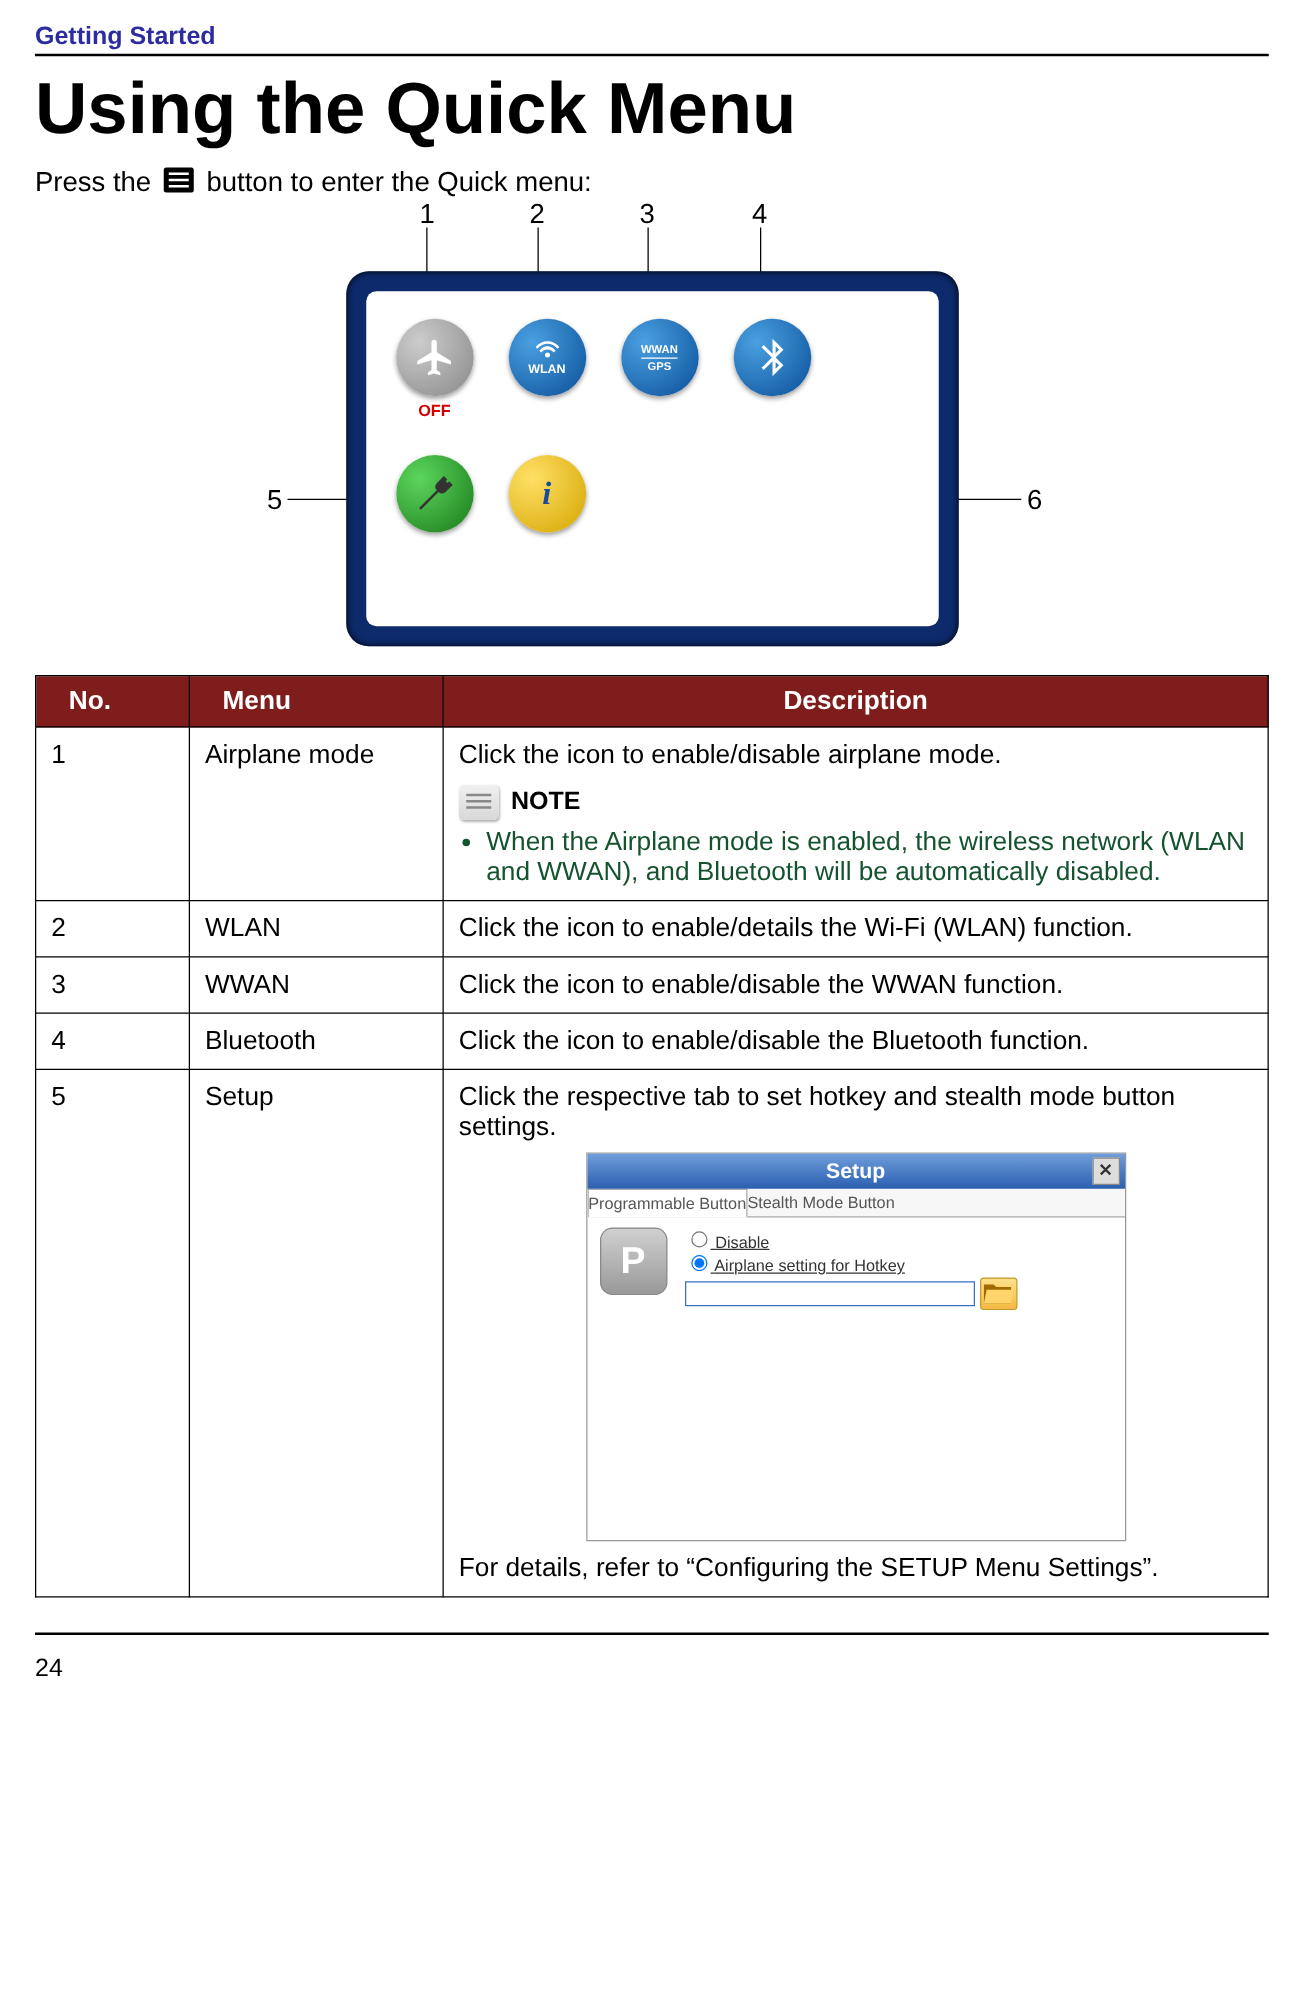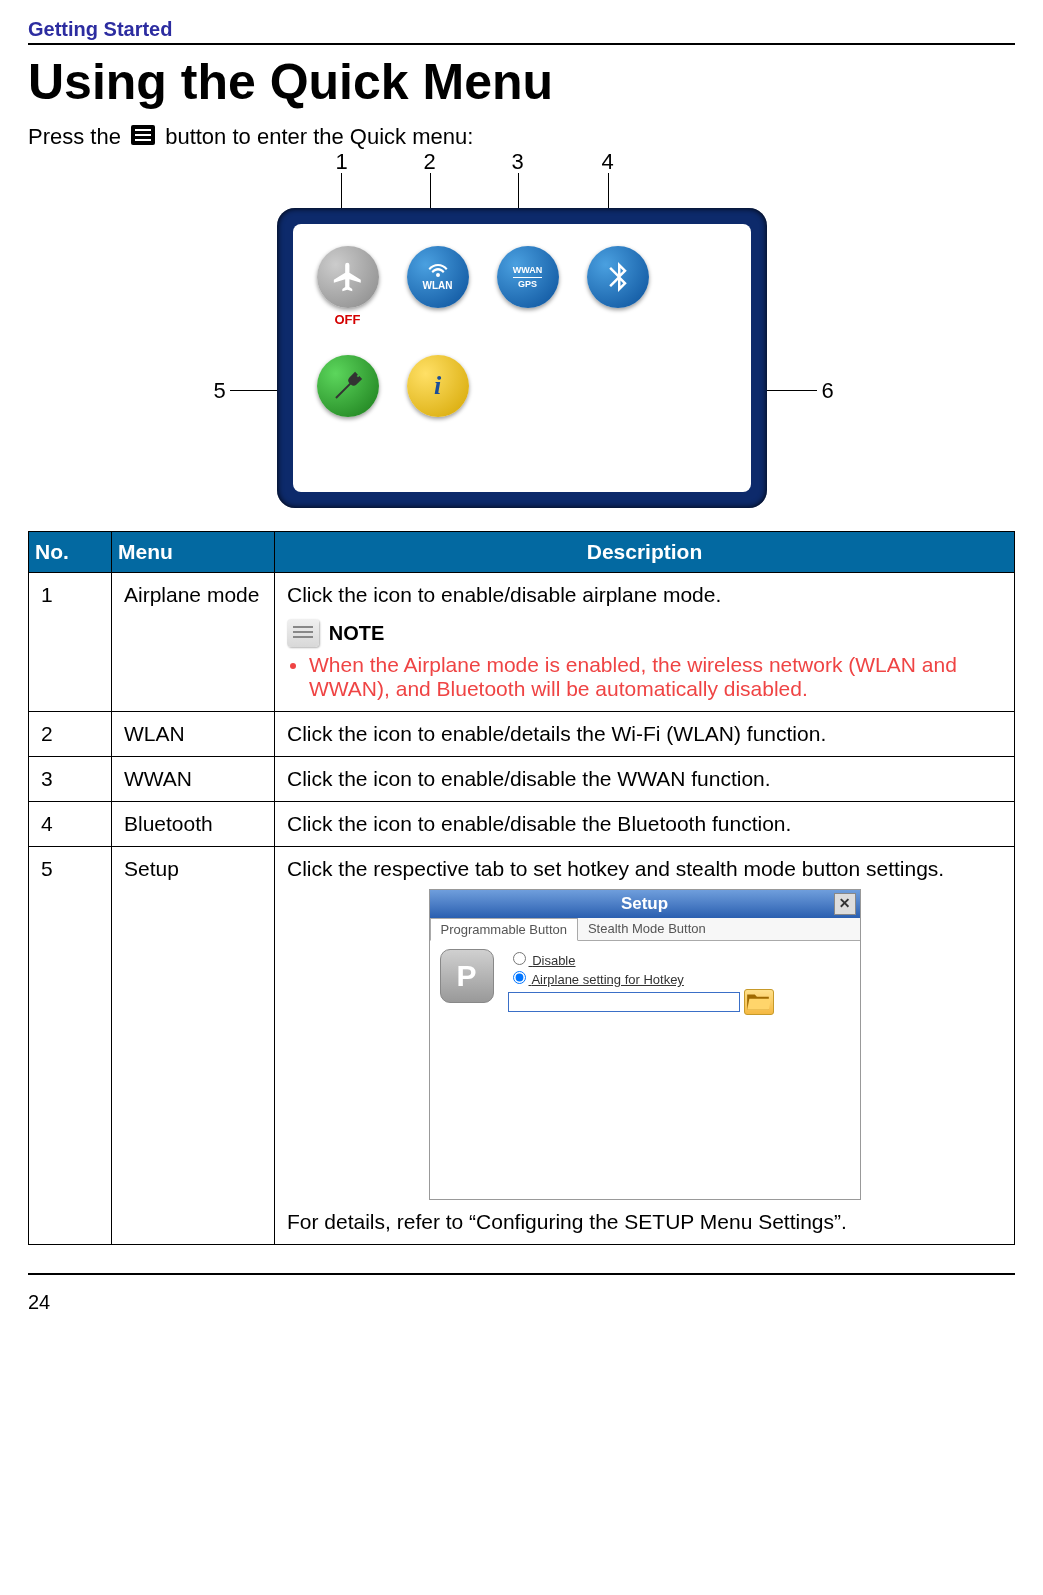--- a/index.html
+++ b/index.html
@@ -13,21 +13,21 @@
   }
   .section-header {
     color: #2c2ca0;
     font-weight: bold;
     font-size: 20px;
     border-bottom: 2px solid #000;
     padding-bottom: 2px;
     margin-bottom: 8px;
   }
   h1.page-title {
-    font-size: 50px;
+    font-size: 58px;
     font-weight: bold;
     margin: 8px 0 12px 0;
   }
   .intro-line {
     font-size: 22px;
   }
   .menu-icon-inline {
     display: inline-block;
     vertical-align: middle;
     margin: 0 2px;
@@ -91,22 +91,22 @@
   .off-label { color:#d40000; font-weight:bold; font-size:13px; margin-top:4px; }
   .row2 { margin-top: 28px; gap: 28px; display:flex; }
 
   
   table.desc-table {
     width: 100%;
     border-collapse: collapse;
     font-size: 21px;
   }
   table.desc-table thead th {
-    background: #0369a1; color:#fff; font-weight:bold;
-    padding: 8px 6px; text-align:center;
+    background: #7f1d1d; color:#fff; font-weight:bold;
+    padding: 8px 26px; text-align:center;
     border: 1px solid #000;
   }
   table.desc-table thead th:first-child { text-align:left; width:70px; }
   table.desc-table thead th:nth-child(2) { text-align:left; width:150px; }
   table.desc-table td {
     border: 1px solid #000;
     padding: 10px 12px;
     vertical-align: top;
   }
   .note-row { margin-top: 12px; }
@@ -114,21 +114,21 @@
   .note-icon {
     display:inline-block; width:32px; height:28px;
     background: linear-gradient(#f0f0f0,#d8d8d8);
     border-radius:4px; box-shadow: 1px 1px 2px rgba(0,0,0,.3);
     position:relative; vertical-align:middle; margin-right:4px;
   }
   .note-icon::before {
     content:""; position:absolute; left:6px; right:6px; top:7px; height:2px; background:#888;
     box-shadow: 0 5px 0 #888, 0 10px 0 #888;
   }
-  ul.note-list { margin:6px 0 0 22px; padding:0; color:#ef4444; }
+  ul.note-list { margin:6px 0 0 22px; padding:0; color:#14532d; }
   ul.note-list li { margin-bottom:0; }
 
   
   .setup-dialog {
     width: 430px;
     margin: 8px auto 10px auto;
     border: 1px solid #999;
     font-family: Tahoma, Arial, sans-serif;
     font-size: 14px;
     background:#fff;
@@ -139,21 +139,21 @@
     padding: 4px 6px; position:relative;
     font-size: 17px;
   }
   .setup-close {
     position:absolute; right:4px; top:3px;
     width:20px; height:20px; background:#ddd; border:1px solid #888;
     text-align:center; line-height:18px; font-weight:bold; color:#333;
     font-size:14px;
   }
   .setup-tabs { display:flex; border-bottom:1px solid #aaa; background:#f7f7f7; }
-  .setup-tab { padding:3px 10px; font-size:13px; color:#555; }
+  .setup-tab { padding:3px 0; font-size:13px; color:#555; }
   .setup-tab.active { background:#fff; border:1px solid #aaa; border-bottom:1px solid #fff; margin-bottom:-1px; }
   .setup-body { display:flex; align-items:flex-start; padding:8px 10px 10px 10px; min-height: 240px; }
   .p-icon {
     width:52px; height:52px; border-radius:10px;
     background: linear-gradient(#d0d0d0,#999);
     display:flex; align-items:center; justify-content:center;
     font-size:30px; font-weight:bold; color:#fff; margin-right:14px;
     border:1px solid #888;
     flex-shrink:0;
   }

